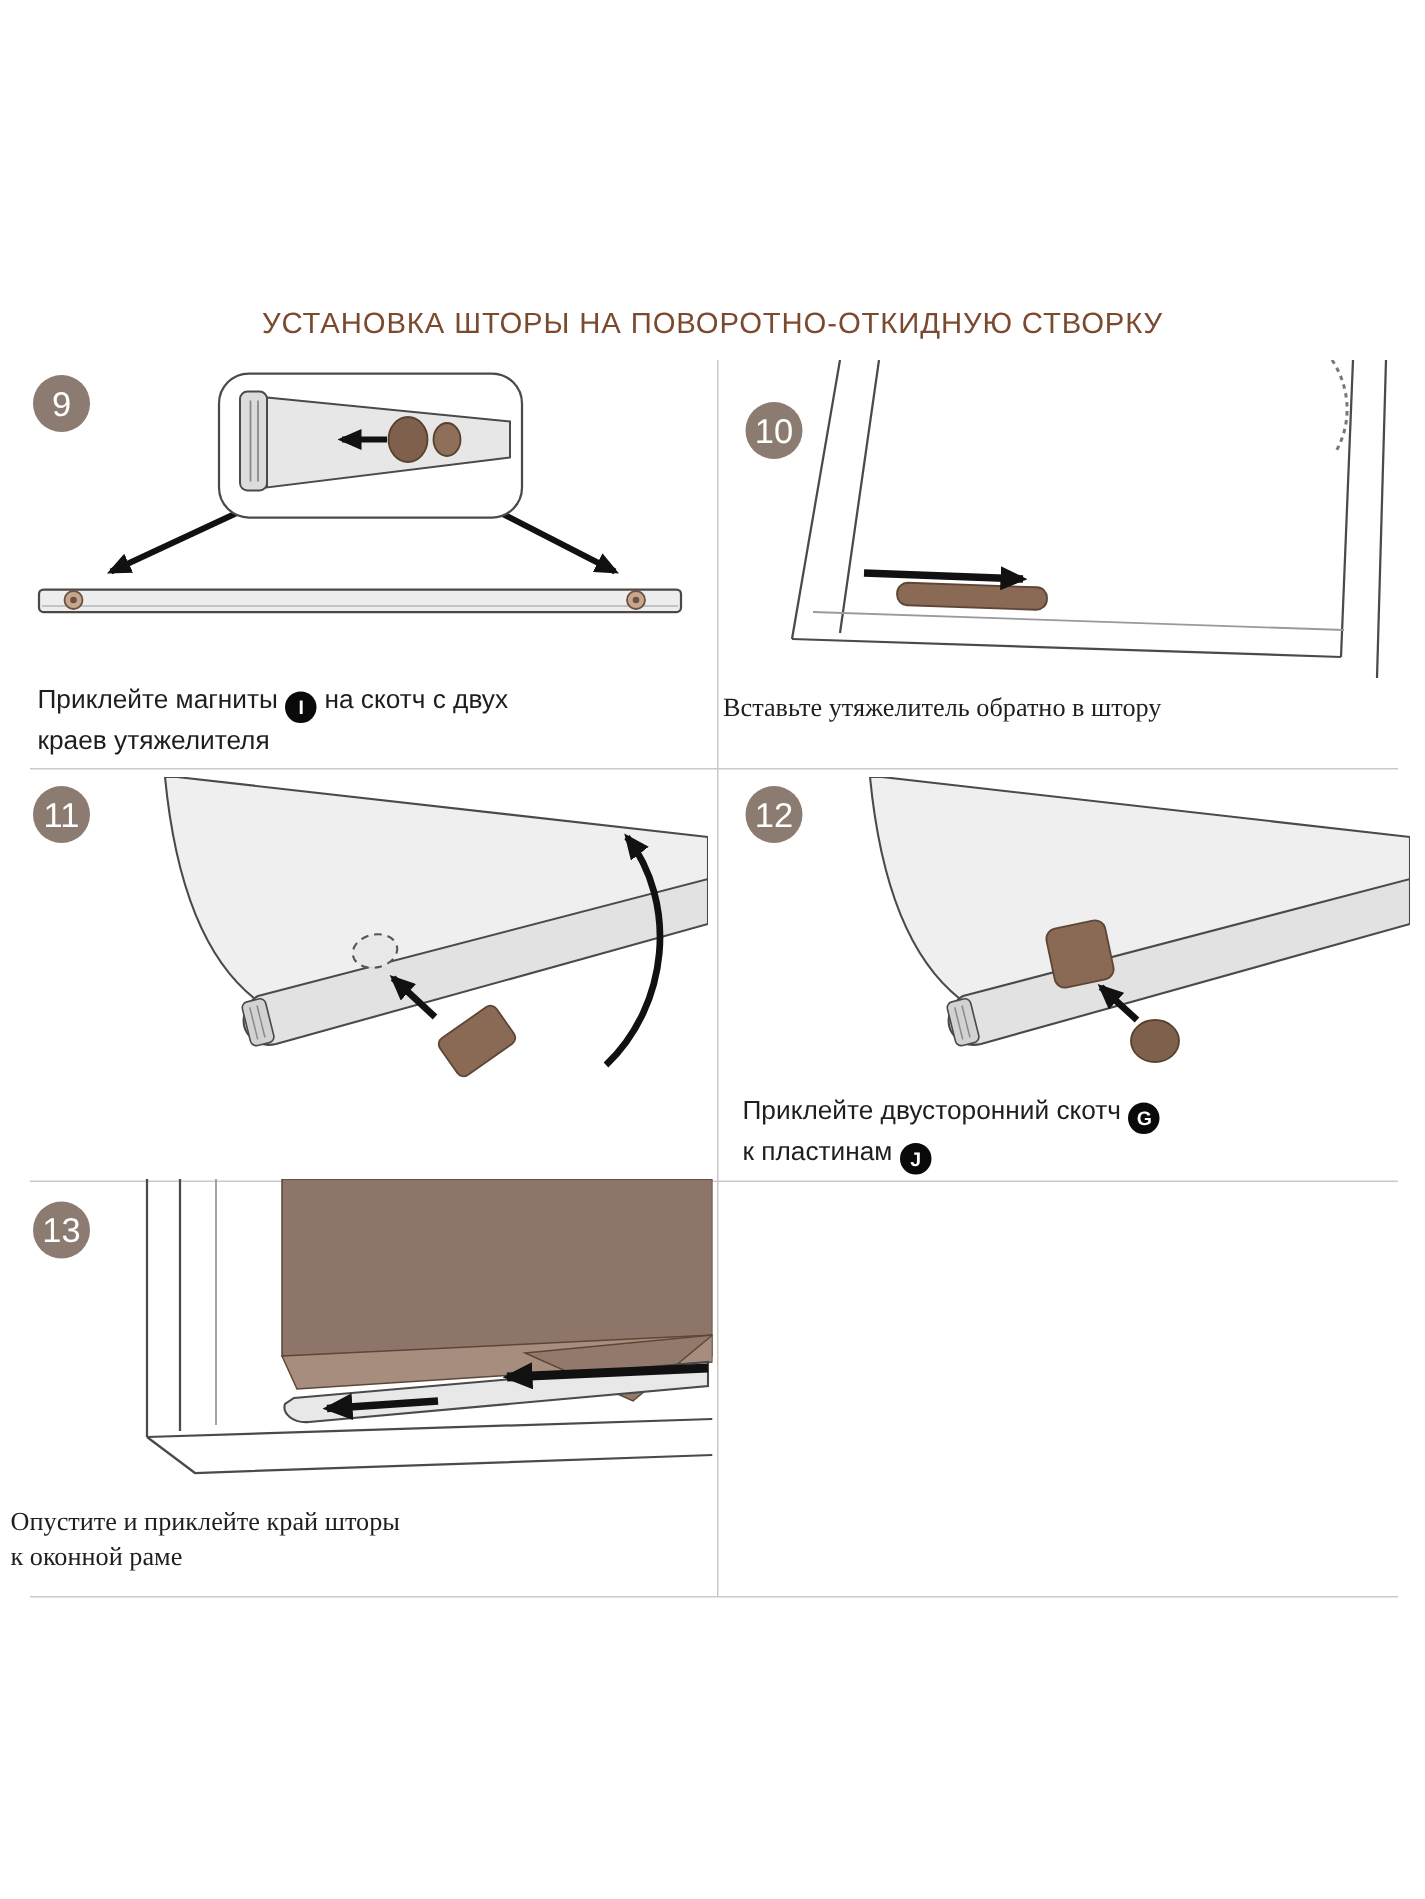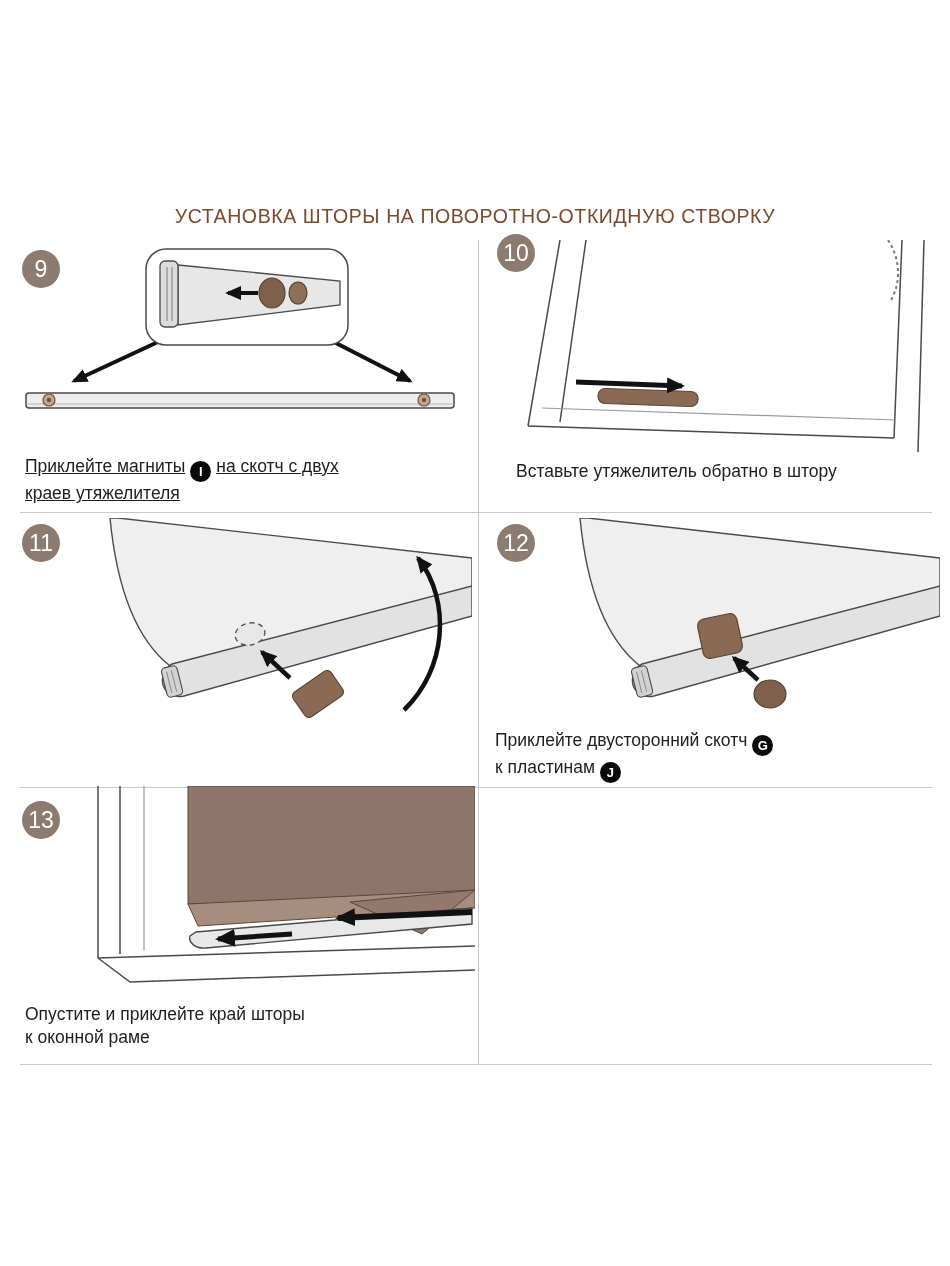--- a/index.html
+++ b/index.html
@@ -81,45 +81,45 @@
       <polygon points="158,22 320,38 320,62 158,82" fill="#e7e7e7" stroke="#4a4a4a" stroke-width="1.3"></polygon>
       <rect x="140" y="18" width="18" height="66" rx="5" fill="#dcdcdc" stroke="#4a4a4a" stroke-width="1.3"></rect>
       <line x1="147" y1="24" x2="147" y2="78" stroke="#8a8a8a" stroke-width="1.2"></line>
       <line x1="152" y1="24" x2="152" y2="78" stroke="#8a8a8a" stroke-width="1.2"></line>
       <ellipse cx="252" cy="50" rx="13" ry="15" fill="#7e604d" stroke="#57412f" stroke-width="1.2"></ellipse>
       <ellipse cx="278" cy="50" rx="9" ry="11" fill="#8d6f5a" stroke="#57412f" stroke-width="1.2"></ellipse>
       <line x1="238" y1="50" x2="208" y2="50" stroke="#111" stroke-width="4" marker-end="url(#m9)"></line>
     </g>
   </svg>
 
-  <p class="caption" style="left:25px; top:455px; width:440px;text-decoration:underline;"><span>Приклейте магниты</span><span class="letter-badge">I</span><span>на скотч с двух
+  <p class="caption" style="left:25px; top:455px; width:440px;"><span>Приклейте магниты</span><span class="letter-badge">I</span><span>на скотч с двух
 краев утяжелителя</span></p>
 
-  <div class="step-badge" style="left:497px; top:234px;">10</div>
+  <div class="step-badge" style="left:497px; top:268px;">10</div>
 
   <svg class="illus" style="left:488px; top:240px;" width="452" height="215" viewBox="0 0 452 215">
     <defs>
       <marker id="m10" markerUnits="userSpaceOnUse" markerWidth="18" markerHeight="16" refX="15" refY="8" orient="auto">
         <path d="M0 0 L18 8 L0 16 Z" fill="#111"></path>
       </marker>
     </defs>
     <g>
       <path d="M 414 0 L 406 198" stroke="#4a4a4a" fill="none" stroke-width="1.5"></path>
       <path d="M 436 0 L 430 212" stroke="#4a4a4a" fill="none" stroke-width="1.5"></path>
       <path d="M 400 0 C 412 18 414 42 402 62" stroke="#777" fill="none" stroke-width="2" stroke-dasharray="3 3"></path>
       <path d="M 72 0 L 40 186" stroke="#4a4a4a" fill="none" stroke-width="1.5"></path>
       <path d="M 98 0 L 72 182" stroke="#4a4a4a" fill="none" stroke-width="1.5"></path>
       <path d="M 40 186 L 406 198" stroke="#4a4a4a" fill="none" stroke-width="1.5"></path>
       <path d="M 54 168 L 408 180" stroke="#9a9a9a" fill="none" stroke-width="1.2"></path>
     </g>
     <rect x="110" y="150" width="100" height="15" rx="7" fill="#8a6a55" stroke="#5d4635" stroke-width="1.2" transform="rotate(2 160 158)"></rect>
     <line x1="88" y1="142" x2="194" y2="146" stroke="#111" stroke-width="5" marker-end="url(#m10)"></line>
   </svg>
 
-  <p class="caption" style="left:516px; top:460px; width:430px;"><span>Вставьте утяжелитель обратно в штору</span></p>
+  <p class="caption" style="left:482px; top:460px; width:430px;font-family:Liberation Serif, serif;"><span>Вставьте утяжелитель обратно в штору</span></p>
 
   <div class="step-badge" style="left:22px; top:524px;">11</div>
 
   <svg class="illus" style="left:22px; top:518px;" width="450" height="210" viewBox="0 0 450 210">
     <defs>
       <marker id="m11" markerUnits="userSpaceOnUse" markerWidth="17" markerHeight="15" refX="14" refY="7.5" orient="auto">
         <path d="M0 0 L17 7.5 L0 15 Z" fill="#111"></path>
       </marker>
     </defs>
     <g>
@@ -180,17 +180,17 @@
     <g>
       <rect x="168" y="0" width="287" height="118" fill="#8d7569" stroke="#5d4635" stroke-width="1"></rect>
       <polygon points="168,118 455,104 455,122 178,140" fill="#a78d7e" stroke="#5d4635" stroke-width="1"></polygon>
       <polygon points="330,116 455,104 402,148" fill="#93796b" stroke="#5d4635" stroke-width="1"></polygon>
       <path d="M 176 146 L 452 122 L 452 138 L 186 162 C 175 163 168 156 170 150 Z" fill="#e8e8e8" stroke="#4a4a4a" stroke-width="1.4"></path>
     </g>
     <line x1="452" y1="126" x2="318" y2="132" stroke="#111" stroke-width="6" marker-end="url(#m13)"></line>
     <line x1="272" y1="148" x2="198" y2="153" stroke="#111" stroke-width="5" marker-end="url(#m13)"></line>
   </svg>
 
-  <p class="caption" style="left:25px; top:1003px; width:430px;"><span>Опустите и приклейте край шторы
+  <p class="caption" style="left:7px; top:1003px; width:430px;font-family:Liberation Serif, serif;"><span>Опустите и приклейте край шторы
 к оконной раме</span></p>
 
 
 </div>
 
 </body></html>

